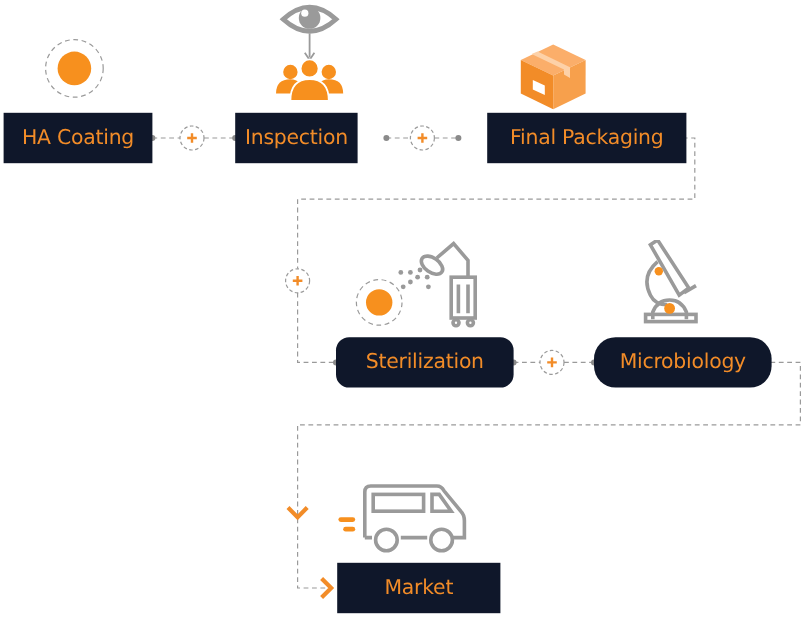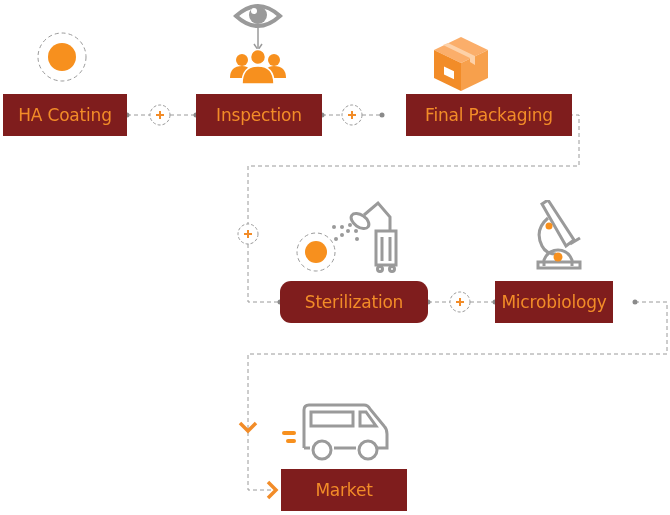--- a/index.html
+++ b/index.html
@@ -1,19 +1,19 @@
 <!DOCTYPE html>
 <html><head>
 <meta charset="utf-8">
 <style>
   html, body { margin: 0; padding: 0; background: #ffffff; }
   body { width: 670px; height: 515px; position: relative; overflow: hidden;
          font-family: "DejaVu Sans", "Liberation Sans", sans-serif; }
   .canvas { position: absolute; left: 0; top: 0; width: 670px; height: 515px; }
-  .step-box { position: absolute; background: #7f1d1d; color: #f28c28;
+  .step-box { position: absolute; background: #0f172a; color: #f28c28;
               font-size: 17px; display: flex; align-items: center; justify-content: center;
               height: 42px; box-sizing: border-box; letter-spacing: -0.2px; cursor: pointer; }
   .icon { position: absolute; }
   svg.lines { position: absolute; left: 0; top: 0; }
 </style>
 </head>
 <body>
 
 <div class="canvas">
 
@@ -147,29 +147,29 @@
       <rect x="33" y="10" width="42" height="14"></rect>
       <path d="M82 10 L88 10 L98 24 L82 24 Z"></path>
       <circle cx="44" cy="48" r="9" fill="#fff"></circle>
       <circle cx="90" cy="48" r="9" fill="#fff"></circle>
     </g>
   </svg>
 
   <div class="step-box" style="left:3px;top:94px;width:124px;">
     <span>HA Coating</span>
   </div>
-  <div class="step-box" style="left:196px;top:94px;width:126px;">
+  <div class="step-box" style="left:196px;top:94px;width:102px;">
     <span>Inspection</span>
   </div>
   <div class="step-box" style="left:382px;top:94px;width:166px;margin-left:24px;">
     <span>Final Packaging</span>
   </div>
   <div class="step-box" style="left:280px;top:281px;width:148px;border-radius:11px;">
     <span>Sterilization</span>
   </div>
-  <div class="step-box" style="left:495px;top:281px;width:118px;">
+  <div class="step-box" style="left:495px;top:281px;width:148px;border-radius:18px;">
     <span>Microbiology</span>
   </div>
-  <div class="step-box" style="left:281px;top:469px;width:126px;">
+  <div class="step-box" style="left:281px;top:469px;width:136px;">
     <span>Market</span>
   </div>
 
 </div>
 
 </body></html>

